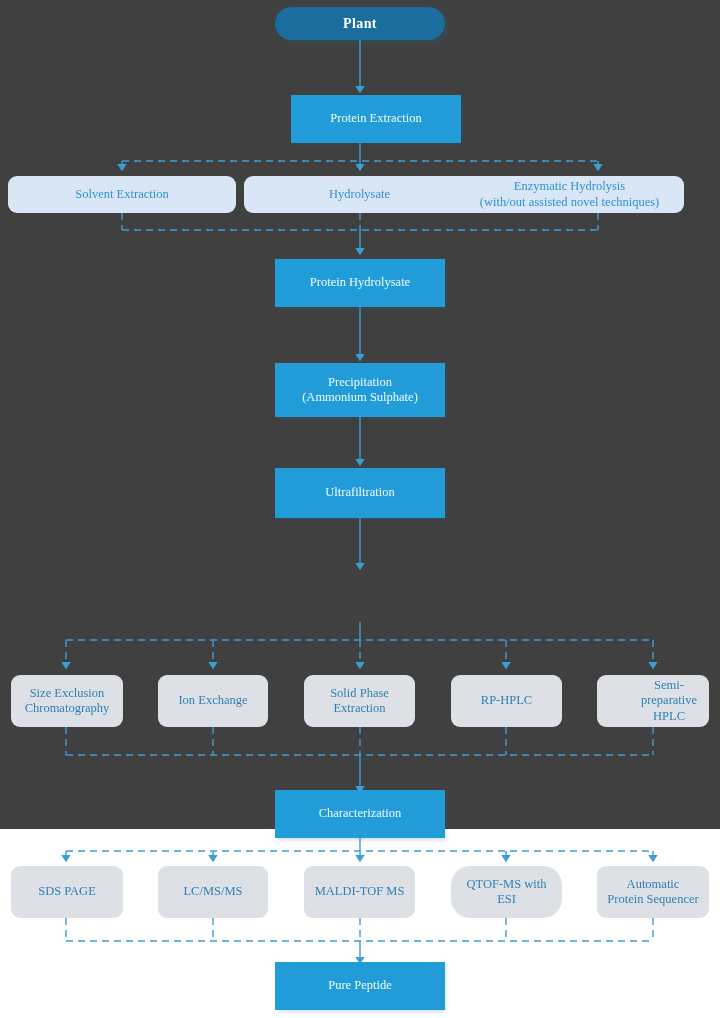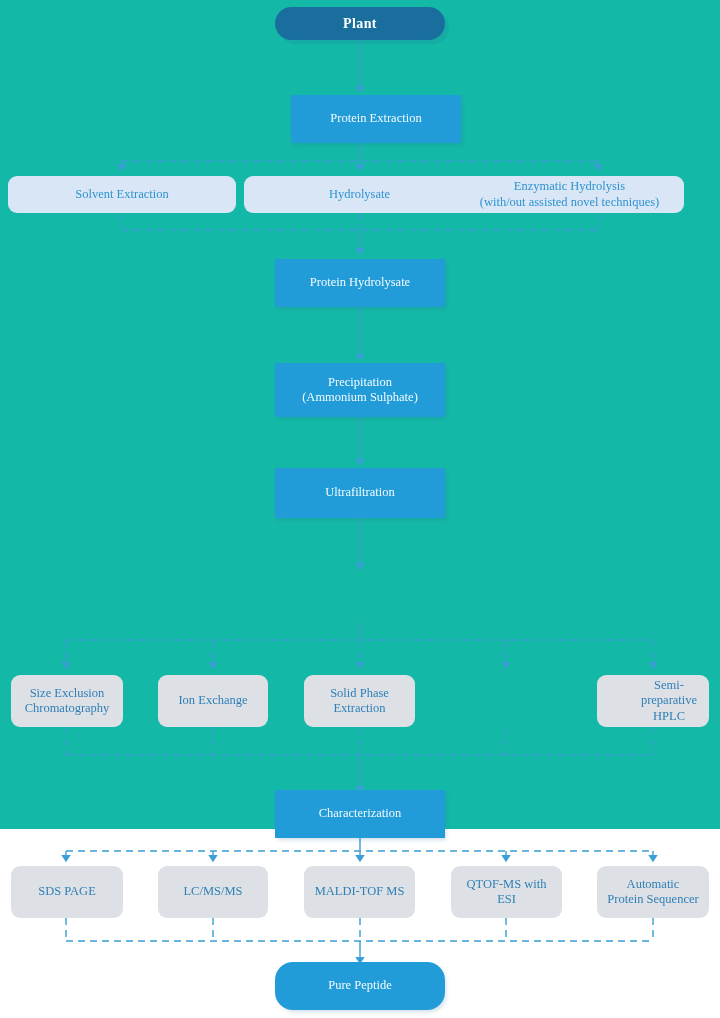--- a/index.html
+++ b/index.html
@@ -10,21 +10,21 @@
   body {
     width: 720px;
     height: 1018px;
     font-family: "Liberation Serif", "DejaVu Serif", serif;
     overflow: hidden;
   }
   #canvas {
     position: relative;
     width: 720px;
     height: 829px;
-    background: #14b8a6;
+    background: #404040;
   }
   #edges {
     position: absolute;
     left: 0;
     top: 0;
     width: 720px;
     height: 1018px;
     pointer-events: none;
   }
   .node {
@@ -186,44 +186,47 @@
     <span class="lbl">Size Exclusion
 Chromatography</span>
   </div>
   <div class="node opt-grey" style="left:158px; top:675px; width:110px; height:52px;">
     <span class="lbl">Ion Exchange</span>
   </div>
   <div class="node opt-grey" style="left:304px; top:675px; width:111px; height:52px;">
     <span class="lbl">Solid Phase
 Extraction</span>
   </div>
+  <div class="node opt-grey" style="left:451px; top:675px; width:111px; height:52px;">
+    <span class="lbl">RP-HPLC</span>
+  </div>
   <div class="node opt-grey" style="left:597px; top:675px; width:112px; height:52px;padding-left:32px;">
     <span class="lbl">Semi-preparative
 HPLC</span>
   </div>
 
   <div class="node main" style="left:275px; top:790px; width:170px; height:48px;">
     <span class="lbl">Characterization</span>
   </div>
 
   <div class="node opt-grey" style="left:11px; top:866px; width:112px; height:52px;">
     <span class="lbl">SDS PAGE</span>
   </div>
   <div class="node opt-grey" style="left:158px; top:866px; width:110px; height:52px;">
     <span class="lbl">LC/MS/MS</span>
   </div>
   <div class="node opt-grey" style="left:304px; top:866px; width:111px; height:52px;">
     <span class="lbl">MALDI-TOF MS</span>
   </div>
-  <div class="node opt-grey" style="left:451px; top:866px; width:111px; height:52px;">
+  <div class="node opt-grey" style="left:451px; top:866px; width:111px; height:52px;border-radius:19px;">
     <span class="lbl">QTOF-MS with
 ESI</span>
   </div>
   <div class="node opt-grey" style="left:597px; top:866px; width:112px; height:52px;">
     <span class="lbl">Automatic
 Protein Sequencer</span>
   </div>
 
-  <div class="node main" style="left:275px; top:962px; width:170px; height:48px;border-radius:18px;">
+  <div class="node main" style="left:275px; top:962px; width:170px; height:48px;">
     <span class="lbl">Pure Peptide</span>
   </div>
 
 </div>
 
 </body></html>

